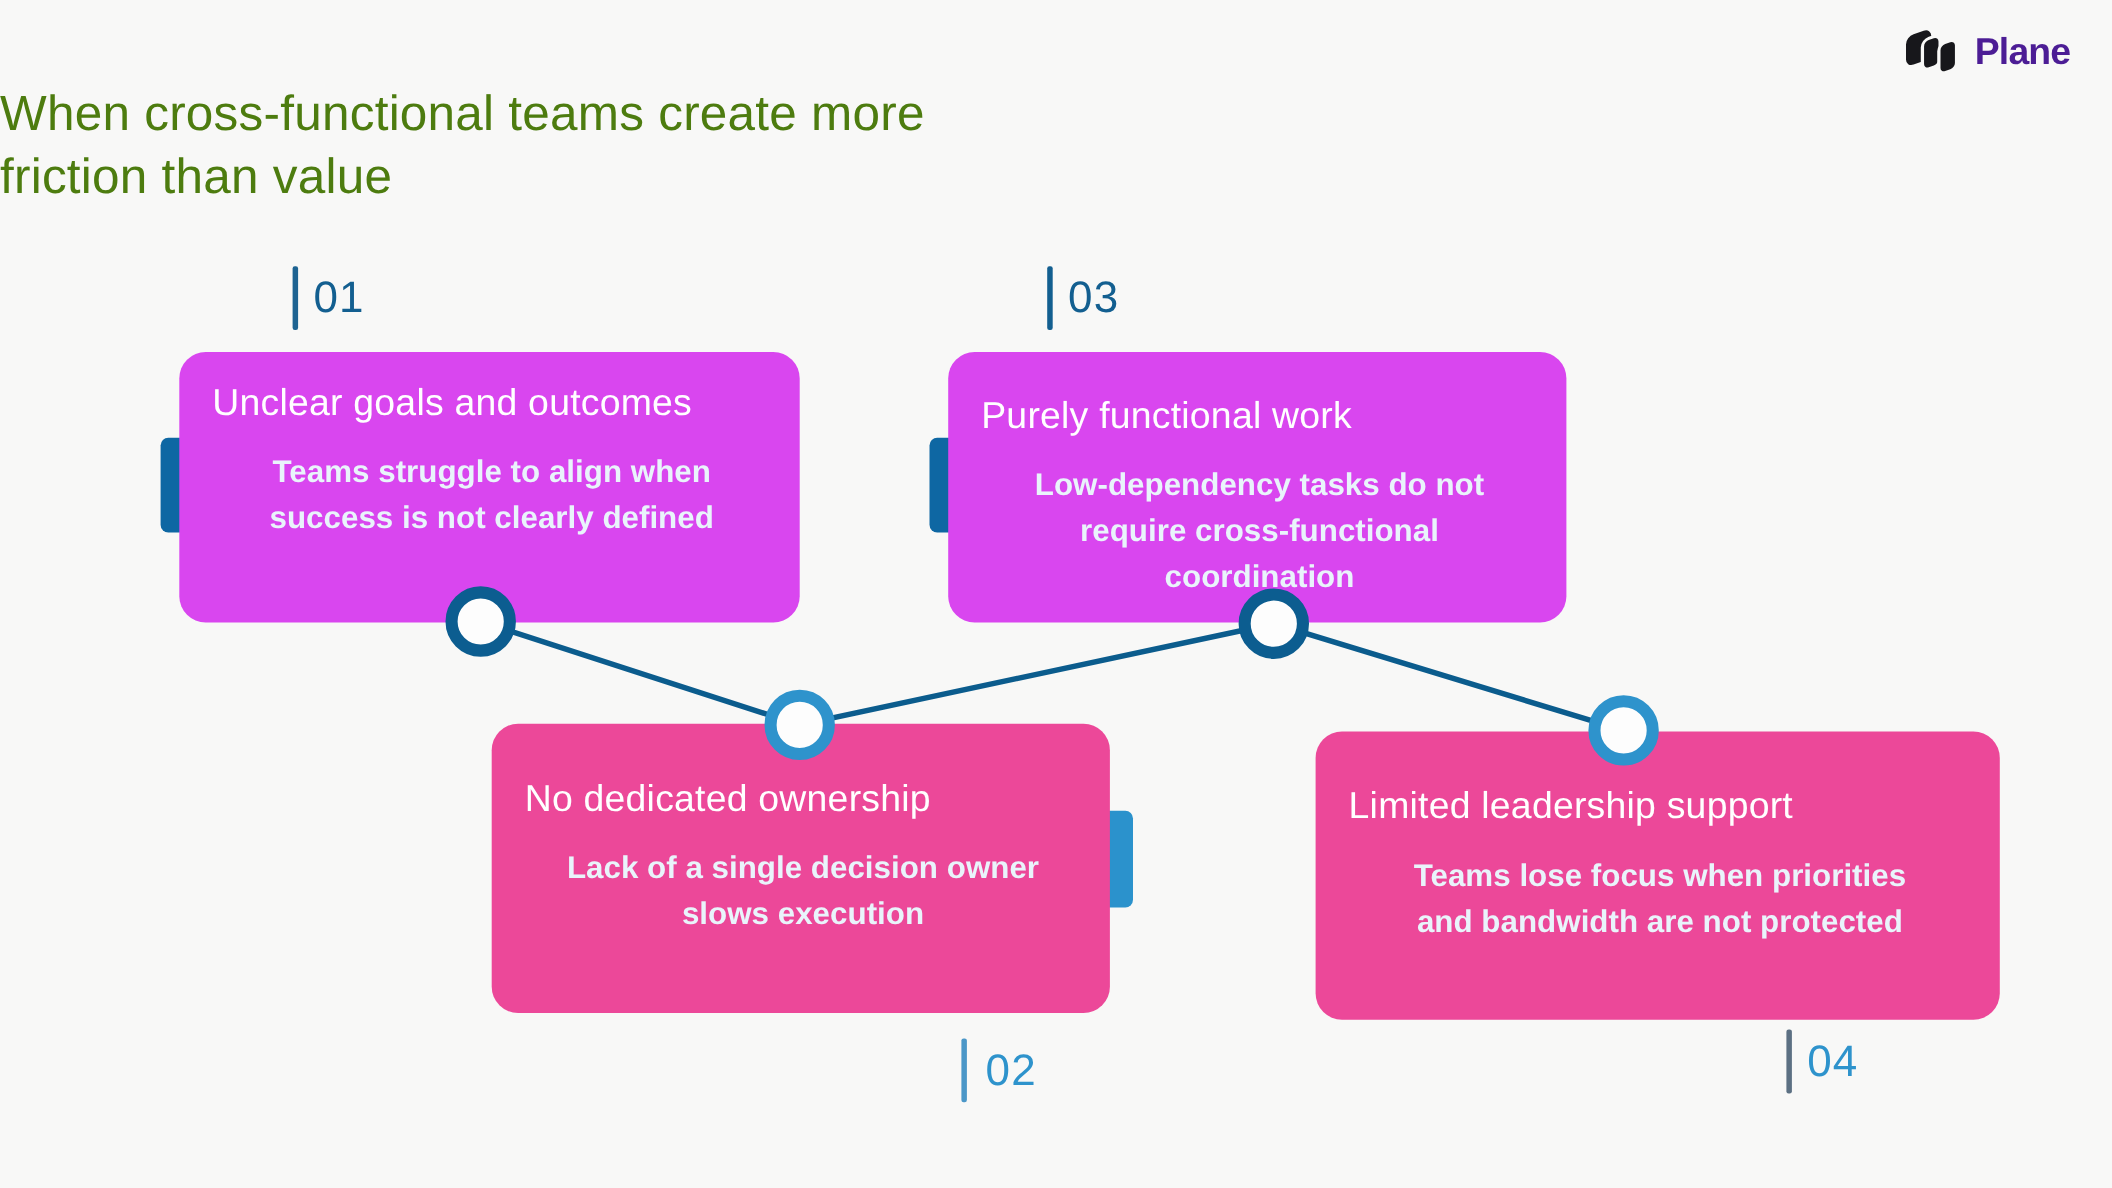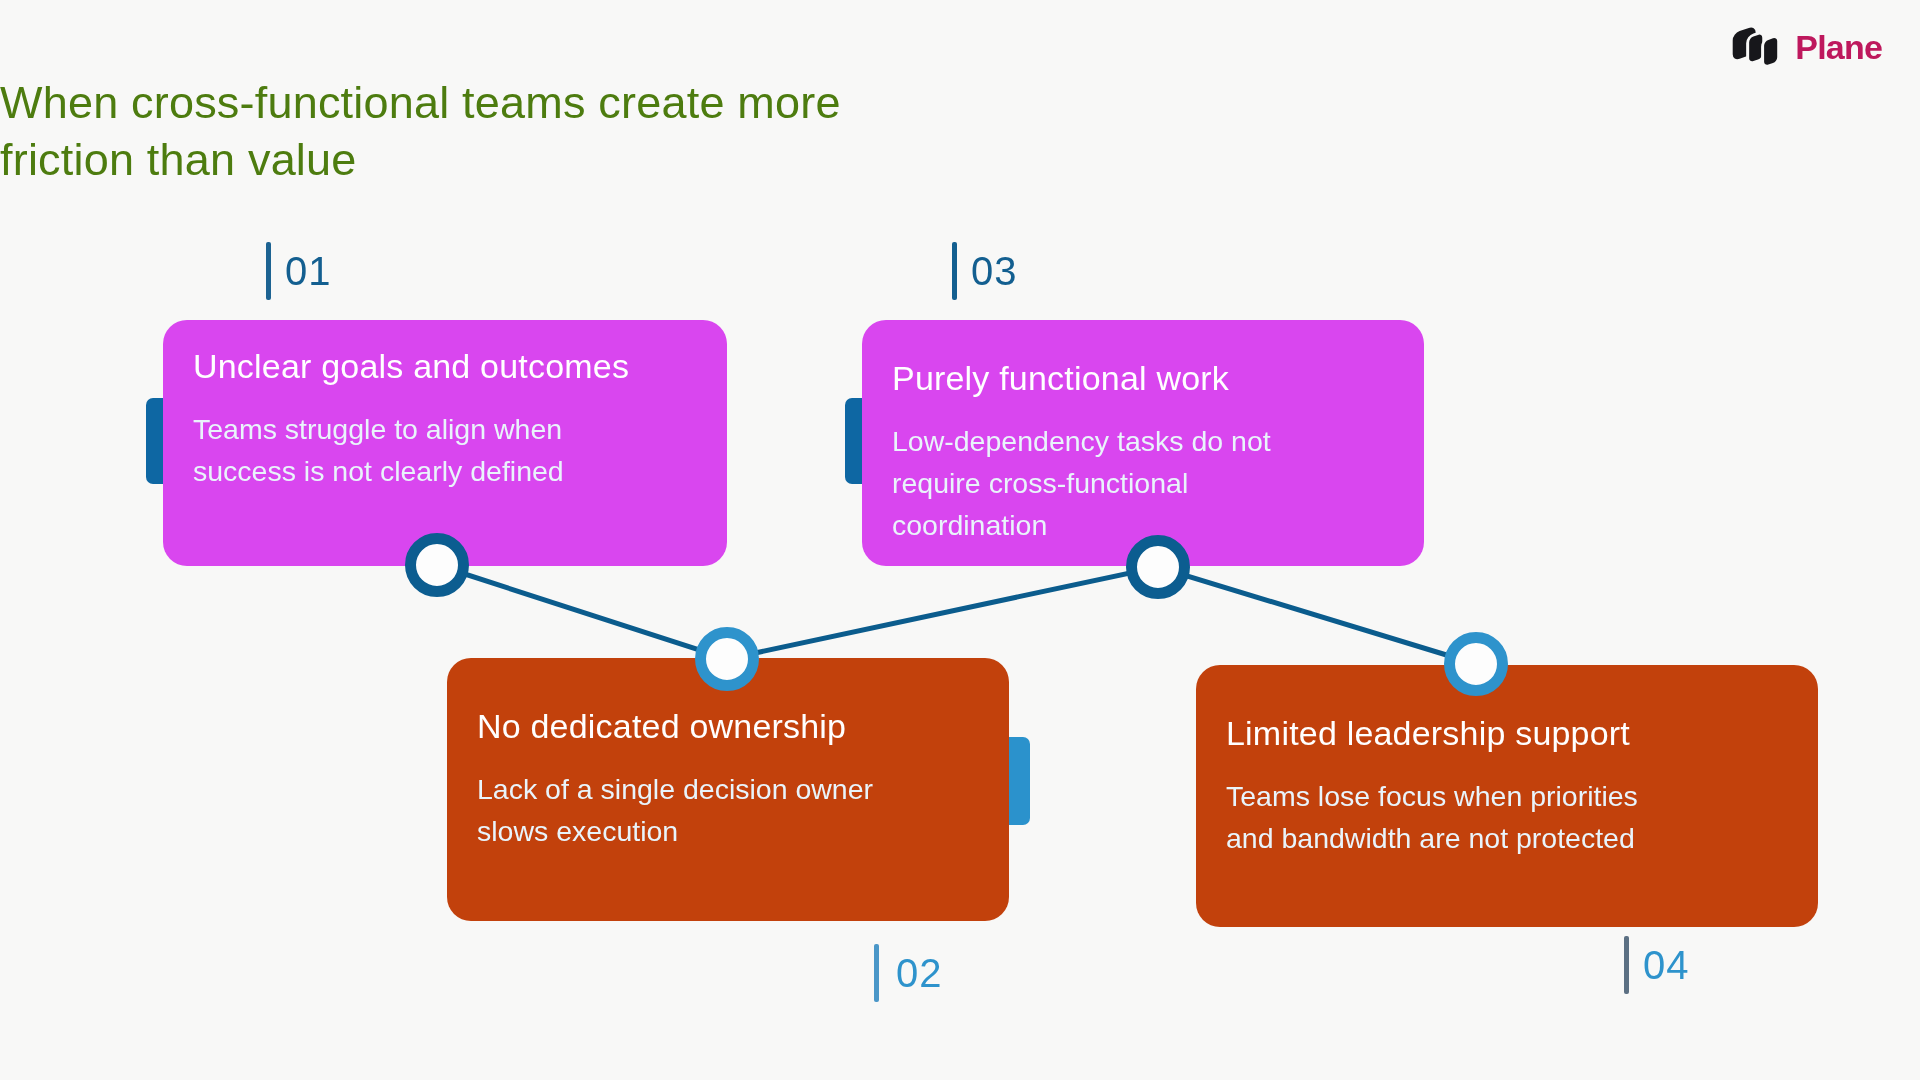--- a/index.html
+++ b/index.html
@@ -18,38 +18,38 @@
     font-size: 45px; line-height: 57px; font-weight: 500;
     letter-spacing: 0.2px;
   }
 
   
   .brand {
     position: absolute; top: 22px; right: 38px;
     display: flex; align-items: center; gap: 10px;
   }
   .brand .wordmark {
-    font-size: 34px; font-weight: 700; color: #be185d; letter-spacing: -0.8px;
+    font-size: 34px; font-weight: 700; color: #4c1d95; letter-spacing: -0.8px;
   }
 
   
   .card {
     position: absolute; border-radius: 24px; z-index: 1;
     padding-left: 30px; padding-right: 26px;
   }
   .card.light { background: #d946ef; }
-  .card.dark  { background: #c2410c; }
+  .card.dark  { background: #ec4899; }
   .card h2 {
     color: #FFFFFF; font-size: 34px; font-weight: 500;
     line-height: 44px; letter-spacing: 0.2px;
   }
   .card .body { margin-top: 20px; }
   .card .body div {
-    color: #E9F4FB; font-size: 28.5px; font-weight: 400;
-    line-height: 42px; white-space: nowrap;
+    color: #E9F4FB; font-size: 28.5px; font-weight: 700;
+    line-height: 42px; white-space: nowrap; text-align: center;
   }
   #card-1 { left: 163px; top: 320px; width: 564px; height: 246px; padding-top: 24px; }
   #card-3 { left: 862px; top: 320px; width: 562px; height: 246px; padding-top: 36px; }
   #card-2 { left: 447px; top: 658px; width: 562px; height: 263px; padding-top: 46px; }
   #card-4 { left: 1196px; top: 665px; width: 622px; height: 262px; padding-top: 46px; }
 
   
   .tab { position: absolute; border-radius: 7px; z-index: 0; width: 34px; }
   .tab.left-dark { background: #0E67A3; height: 86px; }
   .tab.right-light { background: #2B92CC; height: 88px; }

